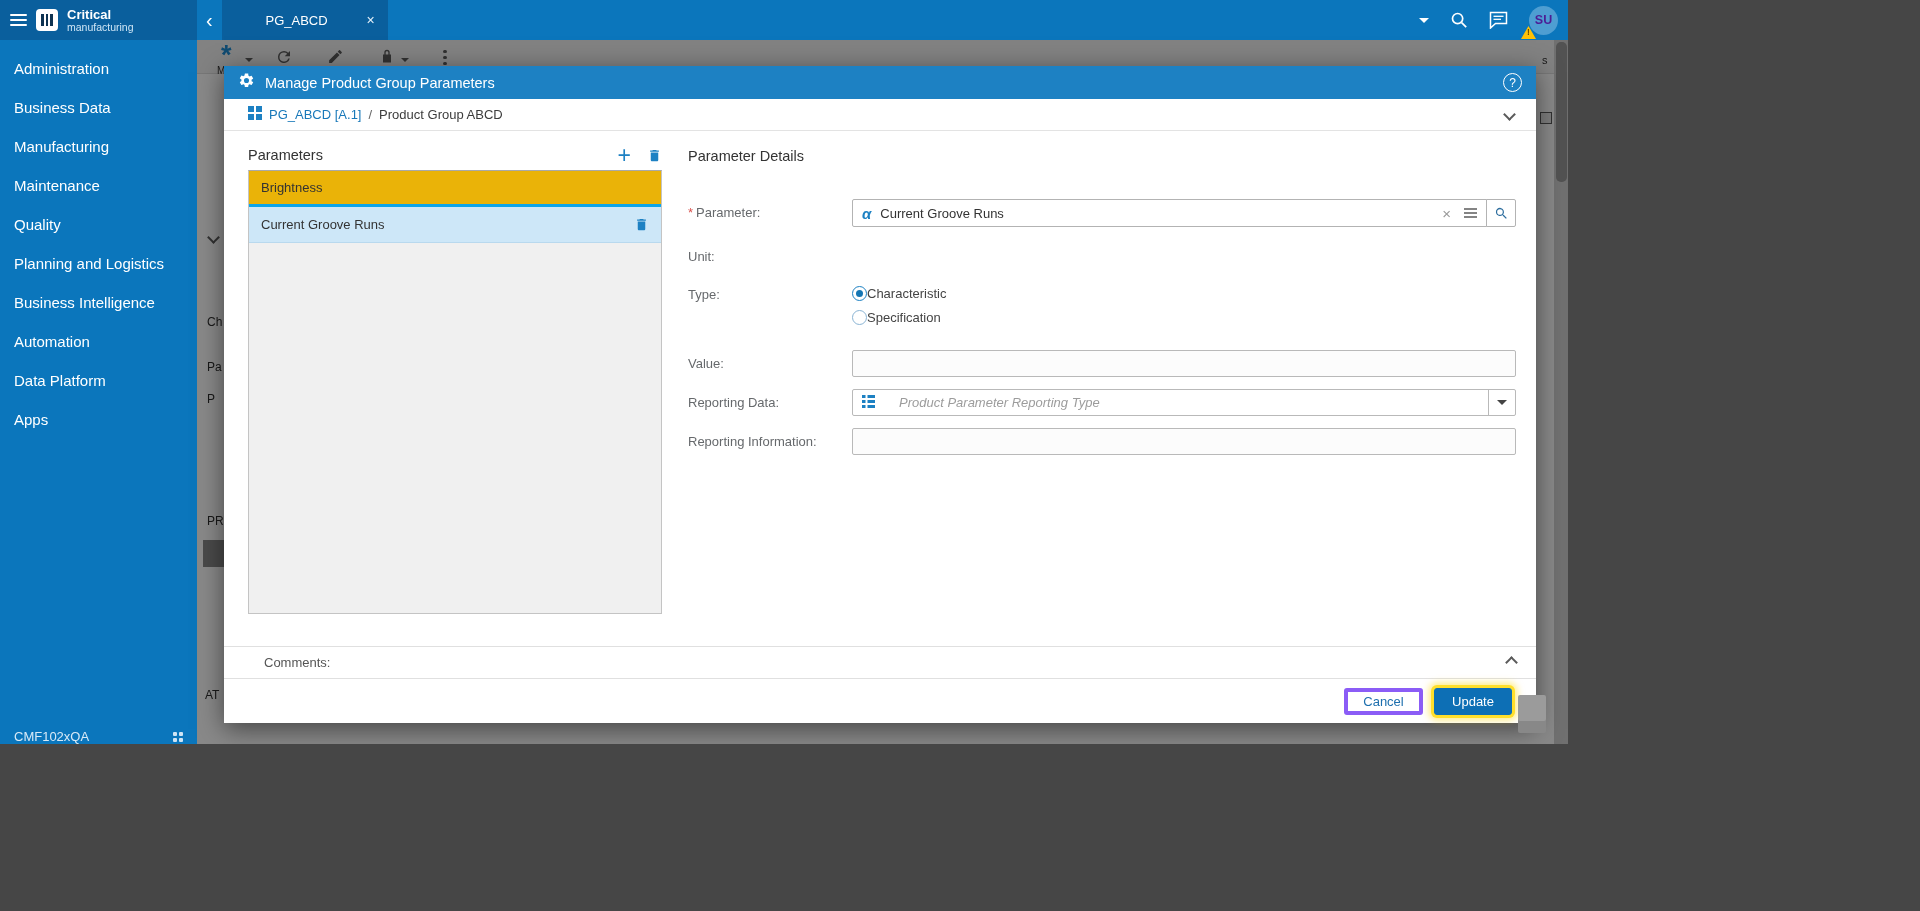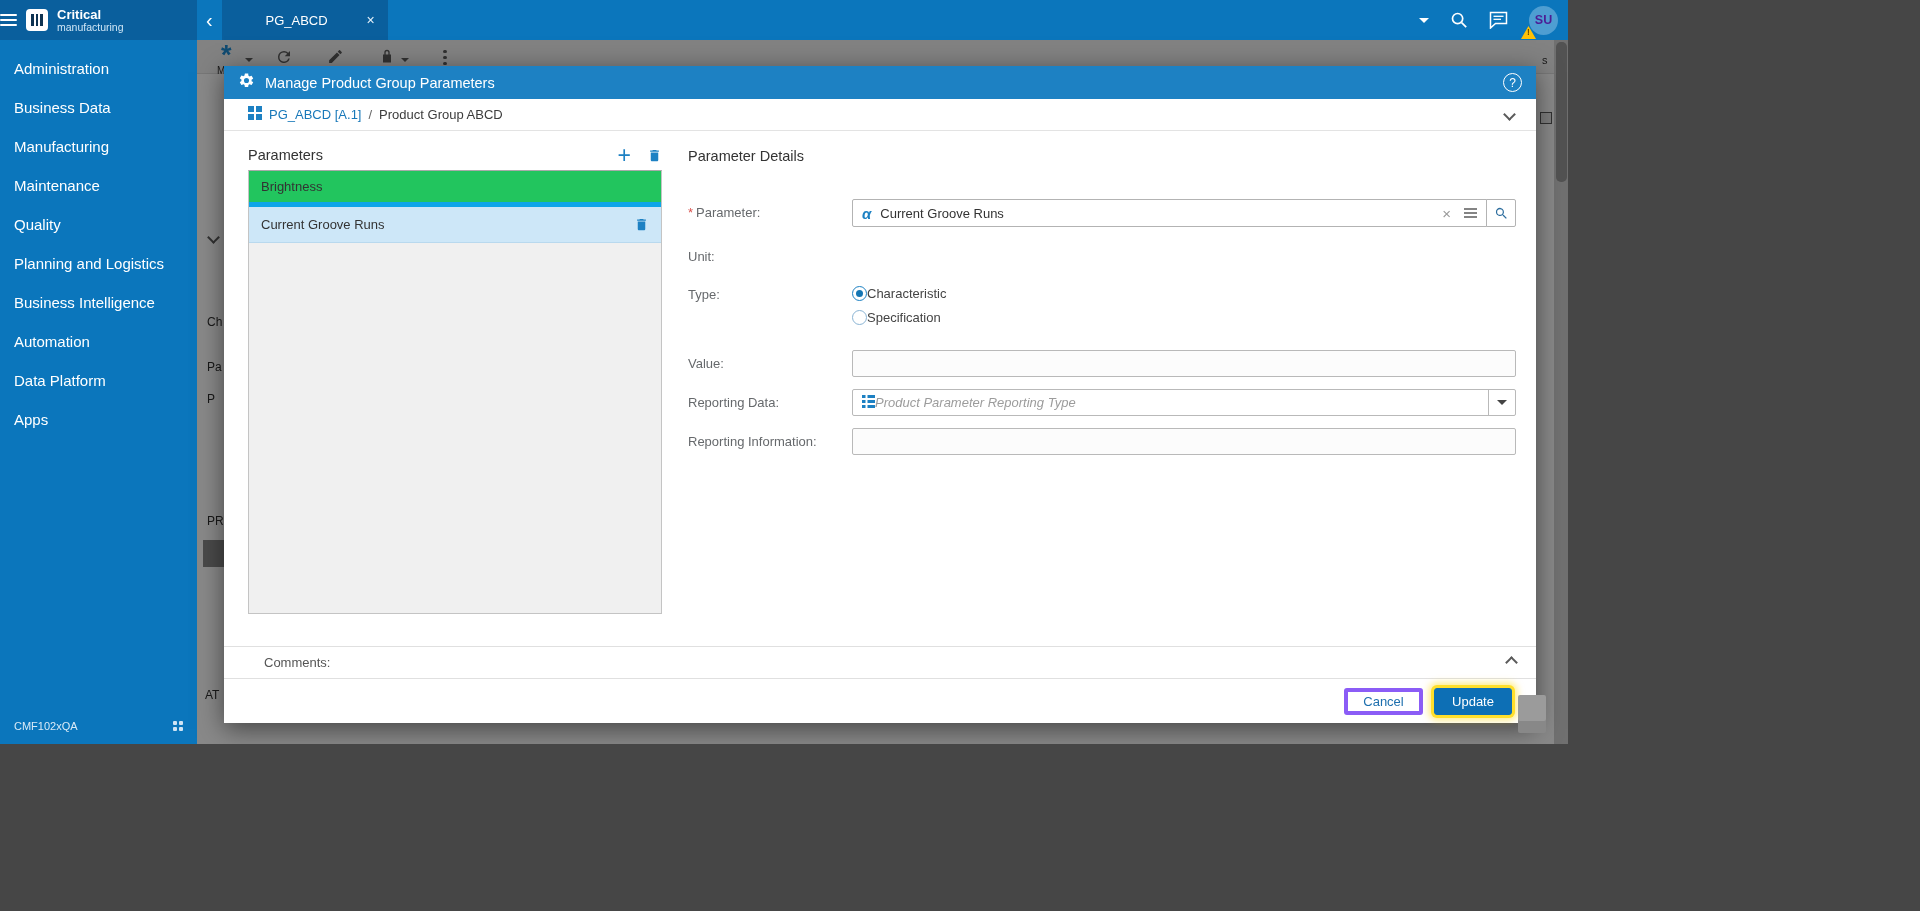--- a/index.html
+++ b/index.html
@@ -3,32 +3,32 @@
 <meta charset="utf-8">
 <style>
   *{margin:0;padding:0;box-sizing:border-box}
   html,body{background:#464646}
   body{width:1920px;height:911px;position:relative;font-family:"Liberation Sans",sans-serif;overflow:hidden}
   .canvas{position:absolute;left:0;top:0;width:1920px;height:911px;background:#464646}
   .app{position:absolute;left:0;top:0;width:1568px;height:744px;background:#ececec;overflow:hidden}
 
   
   .sidebar{position:absolute;left:0;top:0;width:197px;height:744px;background:#0b76bc;z-index:6}
-  .sidebar-header{height:40px;background:#0a5f9d;display:flex;align-items:center;padding:0 0;gap:9px}
+  .sidebar-header{height:40px;background:#0a5f9d;display:flex;align-items:center;padding:0 10px;gap:9px}
   .hamburger{width:17px;display:flex;flex-direction:column;gap:3px;cursor:pointer}
   .hamburger span{height:2px;background:#fff;border-radius:1px}
   .logo-mark{width:22px;height:22px;background:#fff;border-radius:4px;display:flex;align-items:center;justify-content:center;gap:2px}
   .logo-mark i{width:2.5px;height:12px;background:#0e3352;display:block}
   .logo-mark i:nth-child(2){height:12px}
   .brand-text{line-height:1}
   .brand-top{color:#fff;font-weight:bold;font-size:13px;display:block}
   .brand-bottom{color:#cfe6f6;font-size:10.5px;display:block;margin-top:1px}
   .nav{padding-top:9px}
   .nav-item{color:#fff;font-size:15px;padding:10px 0 10px 14px;cursor:pointer;line-height:19px}
-  .sidebar-footer{position:absolute;left:0;right:0;bottom:12px;display:flex;align-items:center;justify-content:space-between;padding:0 14px;color:#d9eaf7;font-size:11px}
+  .sidebar-footer{position:absolute;left:0;right:0;bottom:0;display:flex;align-items:center;justify-content:space-between;padding:0 14px;color:#d9eaf7;font-size:13px}
   .grid-dots{display:grid;grid-template-columns:4px 4px;grid-gap:2px}
   .grid-dots i{width:4px;height:4px;background:#cfe4f4;border-radius:1px}
 
   
   .topbar{position:absolute;left:197px;top:0;width:1371px;height:40px;background:#0b76bc;z-index:6;display:flex;align-items:center}
   .back-chev{color:#fff;font-size:20px;padding:0 9px;line-height:40px;cursor:pointer}
   .tab{width:166px;height:40px;background:#0a5f9d;display:flex;align-items:center;padding:0 13px;color:#fff;font-size:13px;cursor:pointer}
   .tab-label{flex:1;text-align:center}
   .tab-close{font-size:14px;color:#e6f1fa;cursor:pointer;margin-left:8px}
   .topbar-right{position:absolute;right:10px;top:0;height:40px;display:flex;align-items:center;gap:21px}
@@ -70,21 +70,21 @@
   .chev-up{transform:rotate(-135deg)}
   .bc-chev{margin-left:auto;margin-right:6px}
 
   .panel-title{position:absolute;font-size:14.5px;color:#333}
   .params-head{position:absolute;left:24px;top:76px;width:414px;height:26px;display:flex;align-items:center}
   .params-head .t{font-size:14.5px;color:#333;flex:1}
   .plus{color:#1d81c3;font-size:23px;font-weight:300;line-height:20px;cursor:pointer;margin-right:16px}
   .trash{cursor:pointer;display:flex;align-items:center}
   .params-list{position:absolute;left:24px;top:104px;width:414px;height:444px;background:#f0f0f0;border:1px solid #c4c4c4;border-top:1px solid #a9a9a9}
   .p-item{height:36px;display:flex;align-items:center;padding:0 12px;font-size:13px;color:#333;cursor:pointer}
-  .p-item.plain{background:#22c55e;border-bottom:5px solid #0ea5e9}
+  .p-item.plain{background:#eab308;border-bottom:3px solid #0ea5e9}
   .p-item.selected{background:#cde7f8;border-bottom:1px solid #b9d9ee}
   .p-item .lbl{flex:1}
 
   .details-title{left:464px;top:82px}
   .form{position:absolute;left:464px;top:133px;width:828px}
   .frow{position:absolute;display:flex;width:828px}
   .flabel{width:157px;padding-right:0;font-size:13px;color:#66696c;line-height:27px}
   .fctl{width:664px;margin-left:7px}
   .req{color:#d9534f;margin-right:3px}
   .lookup{display:flex;height:28px}
@@ -96,21 +96,21 @@
   .list-ico i{width:13px;height:1.8px;background:#848484;display:block}
   .lookup-search{width:30px;border:1px solid #b3b3b3;margin-left:-1px;background:#fff;display:flex;align-items:center;justify-content:center;cursor:pointer;border-radius:0 2px 2px 0}
   .radio-row{display:flex;align-items:center;height:24px;cursor:pointer}
   .radio{width:15px;height:15px;border-radius:50%;background:#fff;display:flex;align-items:center;justify-content:center}
   .radio.sel{border:1.5px solid #1d81c3}
   .radio.unsel{border:1.5px solid #8ab4d4}
   .radio .dot{width:7px;height:7px;border-radius:50%;background:#1576b4}
   .radio-lbl{font-size:13px;color:#444;margin-left:0}
   .txt-input{width:664px;height:27px;border:1px solid #b9b9b9;border-radius:2px;background:#fcfcfc;font-size:13px;color:#333;padding:0 8px;font-family:"Liberation Sans",sans-serif}
   .dropdown{display:flex;height:27px;border:1px solid #b9b9b9;border-radius:2px;background:#fff;align-items:center}
-  .dd-body{flex:1;display:flex;align-items:center;gap:0;padding:0 9px}
+  .dd-body{flex:1;display:flex;align-items:center;gap:24px;padding:0 9px}
   .dd-ph{font-size:13px;color:#9c9c9c;font-style:italic}
   .dd-caret{width:27px;align-self:stretch;border-left:1px solid #b9b9b9;display:flex;align-items:center;justify-content:center;cursor:pointer}
   .dd-caret b{width:0;height:0;border-left:5px solid transparent;border-right:5px solid transparent;border-top:5px solid #444}
 
   .comments-row{position:absolute;left:0;right:0;top:580px;height:32px;border-top:1px solid #e0e0e0;display:flex;align-items:center;padding:0 20px 0 40px;font-size:13px;color:#555}
   .comments-row .chev{margin-left:auto}
   .modal-footer{position:absolute;left:0;right:0;top:612px;height:45px;border-top:1px solid #e0e0e0;background:#fff;display:flex;align-items:center;justify-content:flex-end;gap:11px;padding-right:24px}
   .btn{height:27px;border-radius:3px;font-size:13px;font-family:"Liberation Sans",sans-serif;cursor:pointer;display:flex;align-items:center;justify-content:center}
   .btn-cancel{width:79px;background:#fff;border:4px solid #8b5cf6;color:#1d6fae}
   .btn-update{width:78px;background:#0d6fb5;border:1px solid #0d6fb5;color:#fff;box-shadow:0 0 0 3px #ffdf2b,0 0 7px 5px rgba(255,215,0,.5)}

